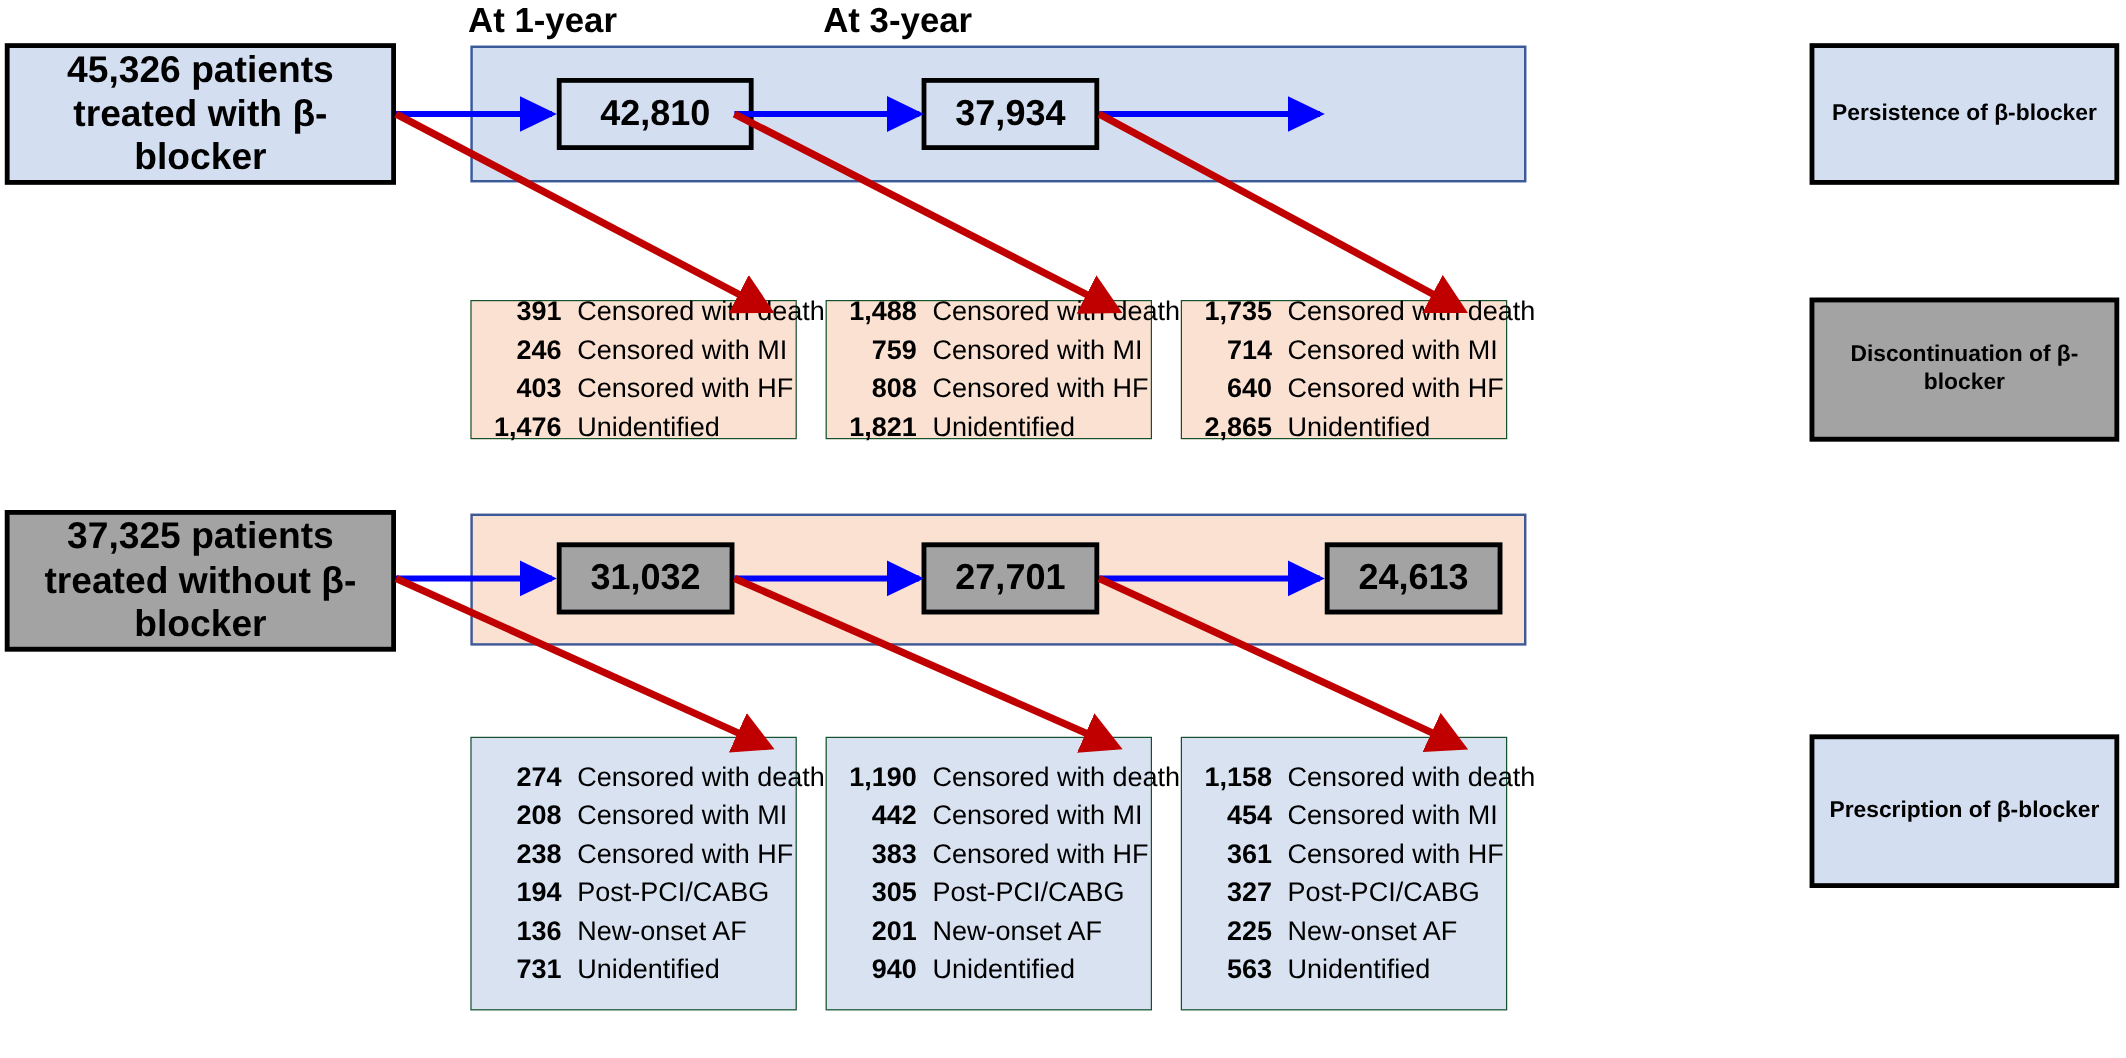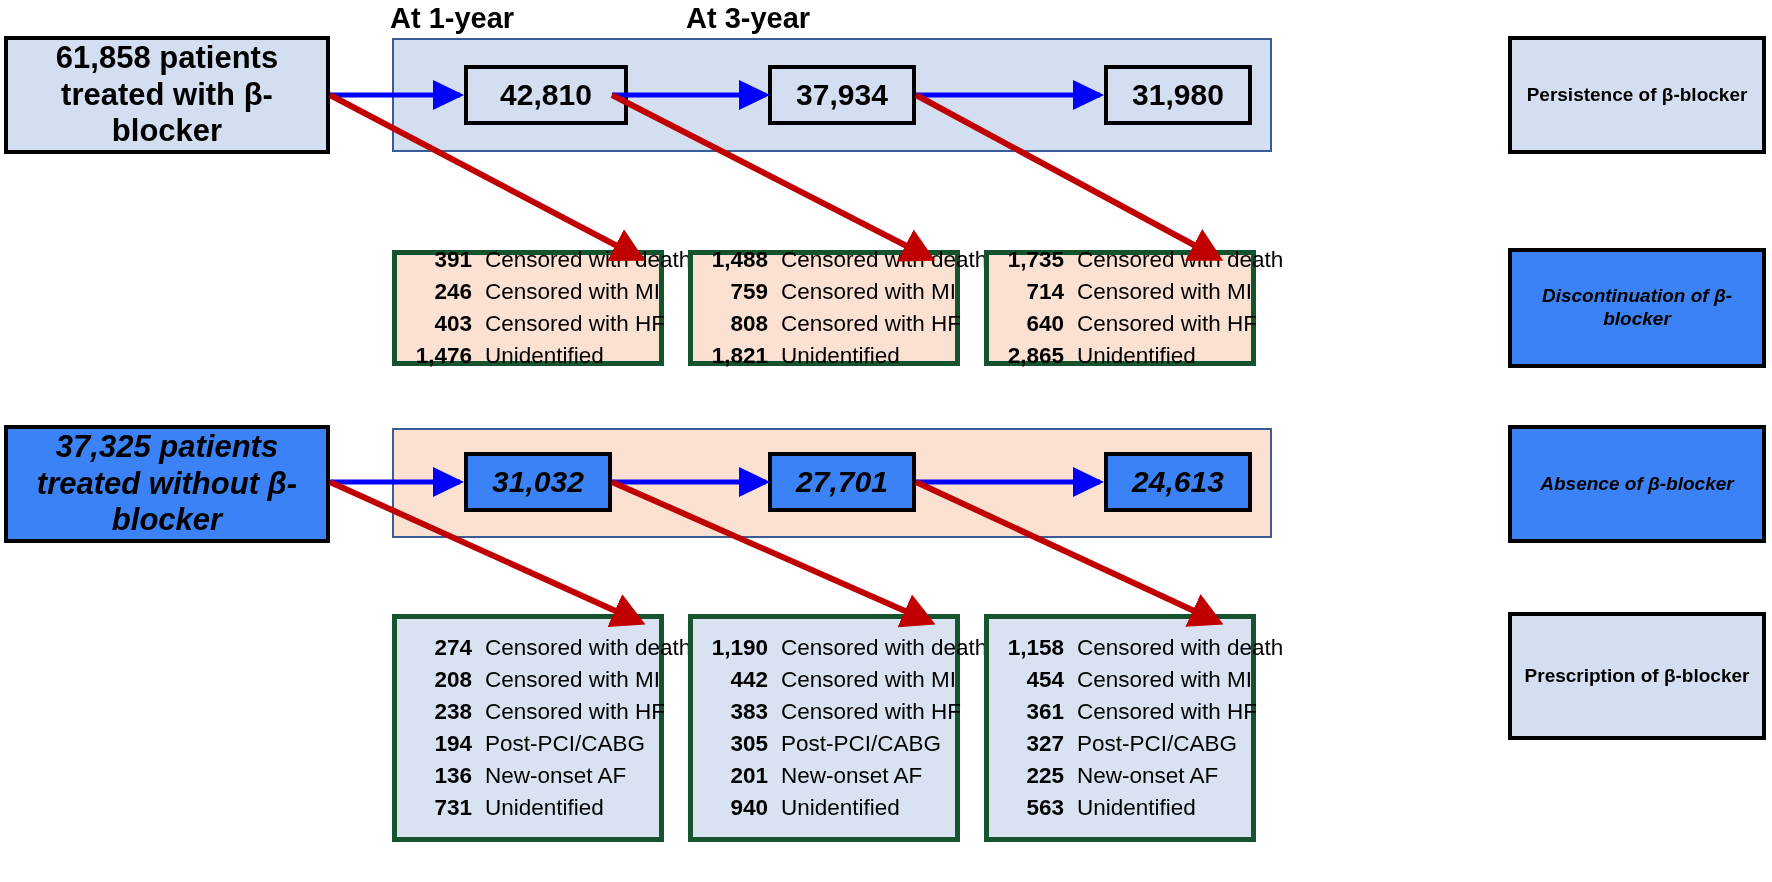--- a/index.html
+++ b/index.html
@@ -30,37 +30,37 @@
   .hbox {
     position: absolute;
     border: 4px solid #000000;
     display: flex; align-items: center; justify-content: center;
     text-align: center;
     font-weight: bold;
     color: #000;
     z-index: 3;
   }
   .hbox.blue  { background: #d3def0; }
-  .hbox.peach { background: #3b82f6; font-style: italic; }
+  .hbox.peach { background: #a3a3a3; }
 
   .main-box { font-size: 31px; line-height: 1.18; }
   .node-box { font-size: 30px; }
   .legend-box { font-size: 19px; line-height: 1.2; }
 
   
   .col-head {
     position: absolute;
     font-size: 29px; font-weight: bold; color: #000;
     z-index: 4;
   }
 
   
   .listbox {
     position: absolute;
-    border: 5px solid #14532d;
+    border: 1px solid #14532d;
     z-index: 4;
     padding: 7px 0 7px 0;
     display: flex; flex-direction: column; justify-content: center;
   }
   .listbox.peach { background: #fae1d2; }
   .listbox.blue  { background: #d8e2f1; }
   .lrow {
     display: flex; align-items: baseline;
     font-size: 22.5px; line-height: 1.42;
     color: #000;
@@ -112,25 +112,24 @@
       <line x1="612" y1="482" x2="930" y2="622" stroke="#c00000" stroke-width="6" marker-end="url(#ar)"></line>
       <line x1="916" y1="482" x2="1218" y2="622" stroke="#c00000" stroke-width="6" marker-end="url(#ar)"></line>
     </g>
   </svg>
 
   <div class="col-head" style="left:390px; top:2px; width:290px;">At 1-year</div>
   <div class="col-head" style="left:686px; top:2px; width:290px;">At 3-year</div>
 
   <div class="band blue" style="left:392px; top:38px; width:880px; height:114px;"></div>
 
-  <div class="hbox blue main-box" style="left:4px; top:36px; width:326px; height:118px;">61,858 patients treated with β-blocker</div>
+  <div class="hbox blue main-box" style="left:4px; top:36px; width:326px; height:118px;">45,326 patients treated with β-blocker</div>
 
   <div class="hbox blue node-box" style="left:464px; top:65px; width:164px; height:60px;">42,810</div>
   <div class="hbox blue node-box" style="left:768px; top:65px; width:148px; height:60px;">37,934</div>
-  <div class="hbox blue node-box" style="left:1104px; top:65px; width:148px; height:60px;">31,980</div>
 
   <div class="hbox blue legend-box" style="left:1508px; top:36px; width:258px; height:118px;">Persistence of β-blocker</div>
 
   <div class="listbox peach" style="left:392px; top:250px; width:272px; height:116px;">
       <div class="lrow">
         <span class="lnum">391</span>
         <span class="ltxt">Censored with death</span>
       </div>
       <div class="lrow">
         <span class="lnum">246</span>
@@ -185,21 +184,20 @@
   <div class="hbox peach legend-box" style="left:1508px; top:248px; width:258px; height:120px;">Discontinuation of β-blocker</div>
 
   <div class="band peach" style="left:392px; top:428px; width:880px; height:110px;"></div>
 
   <div class="hbox peach main-box" style="left:4px; top:425px; width:326px; height:118px;">37,325 patients treated without β-blocker</div>
 
   <div class="hbox peach node-box" style="left:464px; top:452px; width:148px; height:60px;">31,032</div>
   <div class="hbox peach node-box" style="left:768px; top:452px; width:148px; height:60px;">27,701</div>
   <div class="hbox peach node-box" style="left:1104px; top:452px; width:148px; height:60px;">24,613</div>
 
-  <div class="hbox peach legend-box" style="left:1508px; top:425px; width:258px; height:118px;">Absence of β-blocker</div>
 
   <div class="listbox blue" style="left:392px; top:614px; width:272px; height:228px;">
       <div class="lrow">
         <span class="lnum">274</span>
         <span class="ltxt">Censored with death</span>
       </div>
       <div class="lrow">
         <span class="lnum">208</span>
         <span class="ltxt">Censored with MI</span>
       </div>

